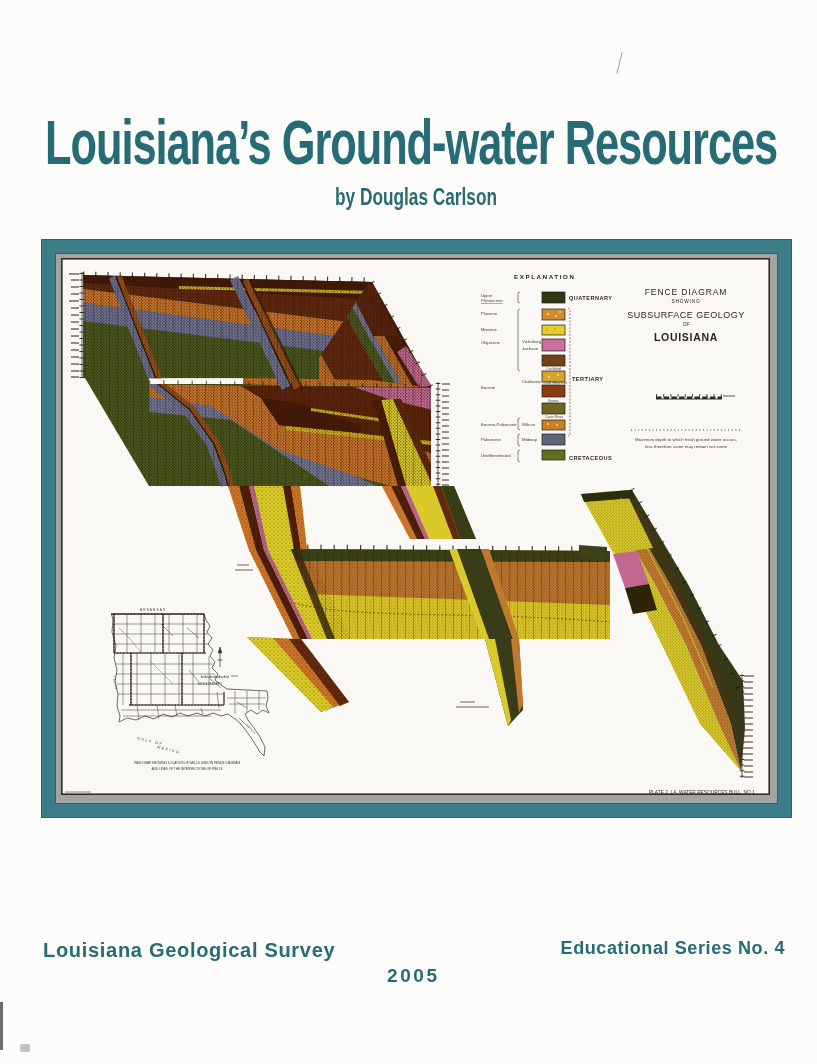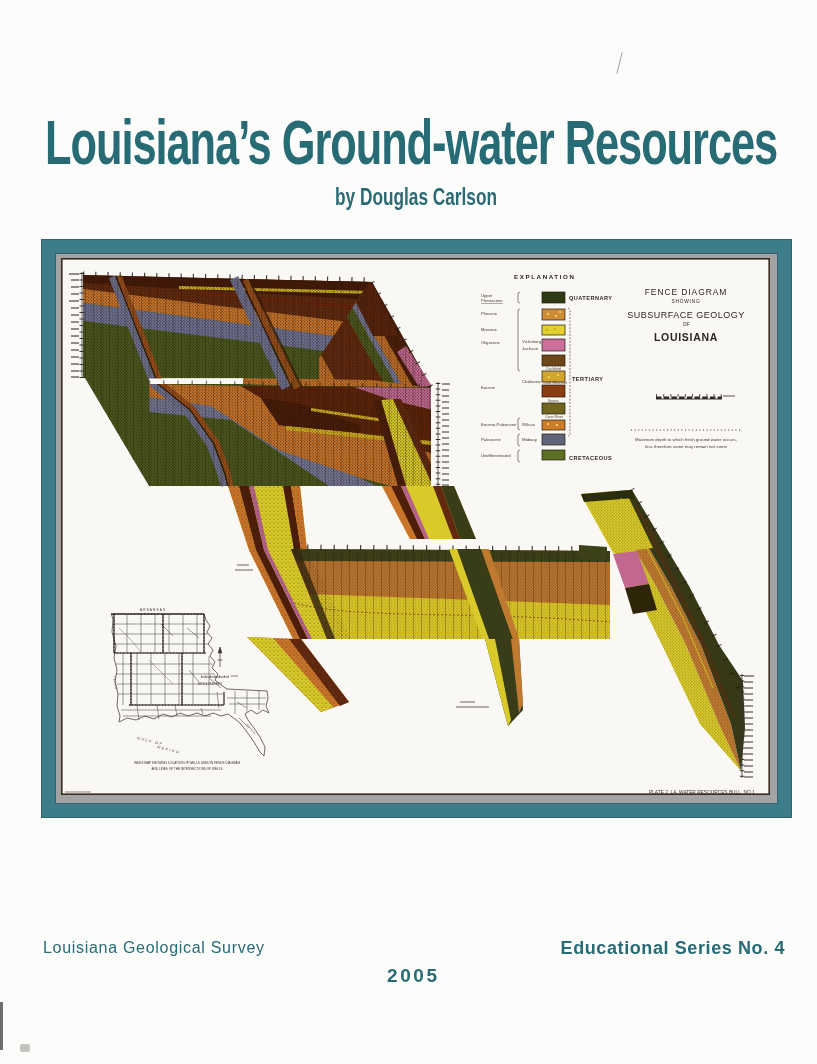--- a/index.html
+++ b/index.html
@@ -7,21 +7,21 @@
        font-family:"Liberation Sans",sans-serif;}
   #title{position:absolute;left:45px;top:109px;line-height:1.05;
          font-size:63px;font-weight:bold;color:#276b75;letter-spacing:-1.5px;
          transform:scaleX(0.6885);transform-origin:0 0;white-space:nowrap;}
   #byline{position:absolute;left:335px;top:185px;line-height:1.1;
           font-size:23px;font-weight:bold;color:#2b6a74;letter-spacing:0px;
           transform:scaleX(0.75);transform-origin:0 0;white-space:nowrap;}
   #frame{position:absolute;left:42px;top:240px;width:723px;height:551px;
          border:13px solid #3d7d8a;background:#a3a3a3;box-shadow:0 0 0 1px #2e6270, inset 0 0 0 1px #2e6270;}
   #diagram{position:absolute;left:6px;top:5px;}
-  #foot-left{position:absolute;left:43px;top:939px;font-size:16px;font-weight:normal;color:#276b75;letter-spacing:0.7px;line-height:1.1;}
+  #foot-left{position:absolute;left:43px;top:939px;font-size:20px;font-weight:bold;color:#276b75;letter-spacing:0.7px;line-height:1.1;}
   #foot-right{position:absolute;right:32px;top:939px;font-size:18px;font-weight:bold;color:#276b75;letter-spacing:0.6px;line-height:1.1;text-align:center;}
   #foot-year{position:absolute;left:387px;top:966px;font-size:19px;font-weight:bold;color:#276b75;letter-spacing:2.6px;line-height:1.1;}
   #slash{position:absolute;left:619px;top:52px;width:1px;height:22px;background:#9aa0a6;transform:rotate(14deg);}
 </style>
 </head>
 <body>
 
 <div style="position:absolute;left:0;top:1002px;width:3px;height:48px;background:#4a4a48;opacity:0.8"></div>
 
 <div style="position:absolute;left:20px;top:1044px;width:10px;height:8px;background:#8a8a86;opacity:0.5;border-radius:2px"></div>

